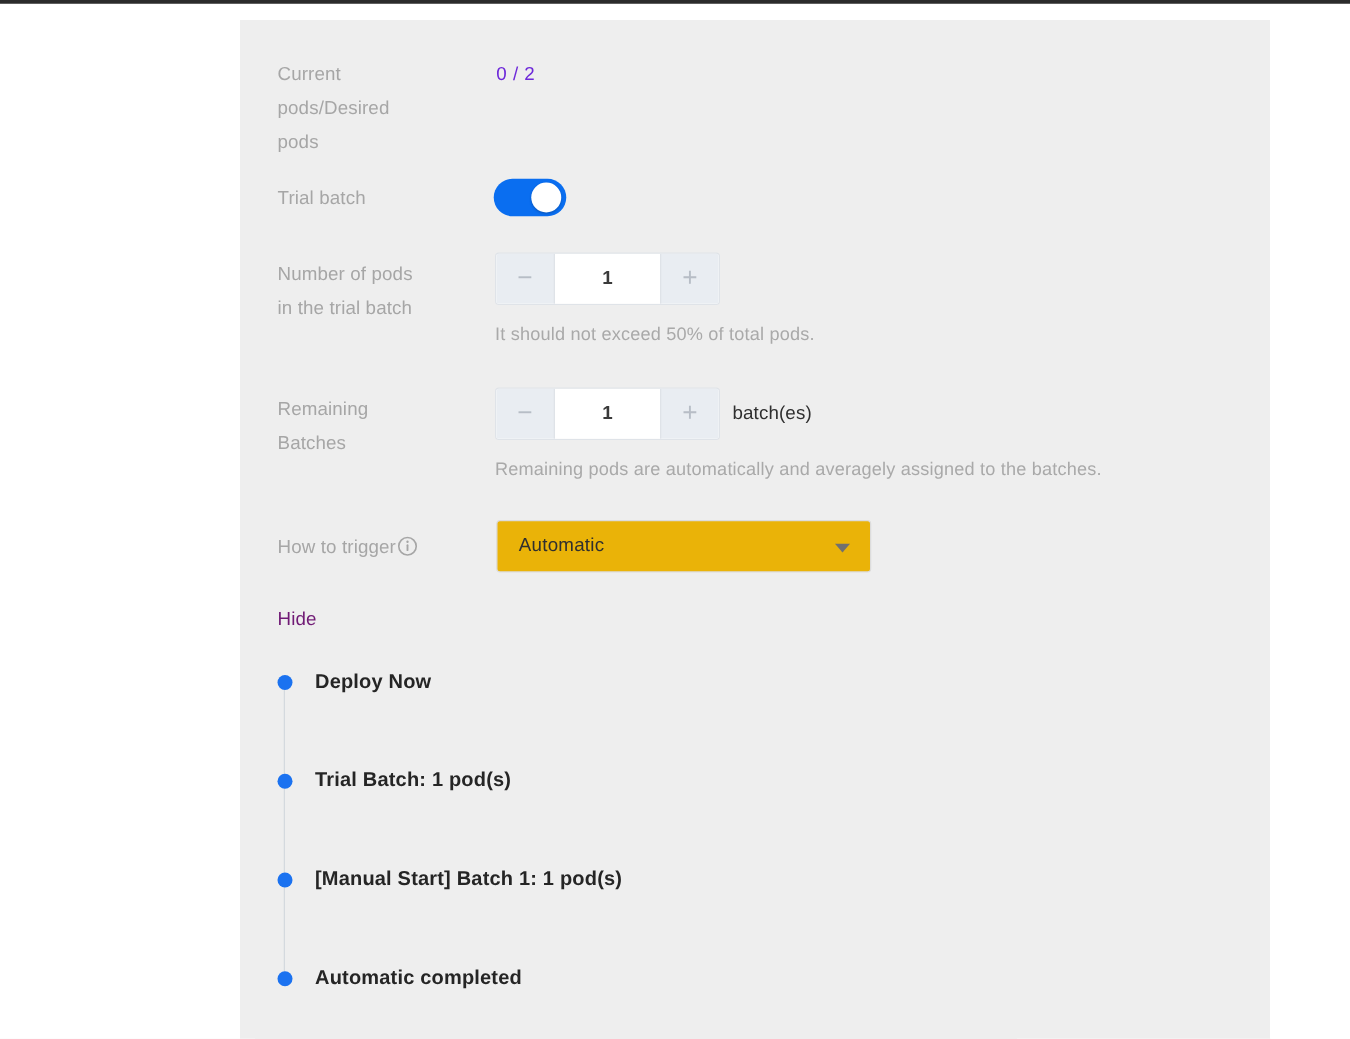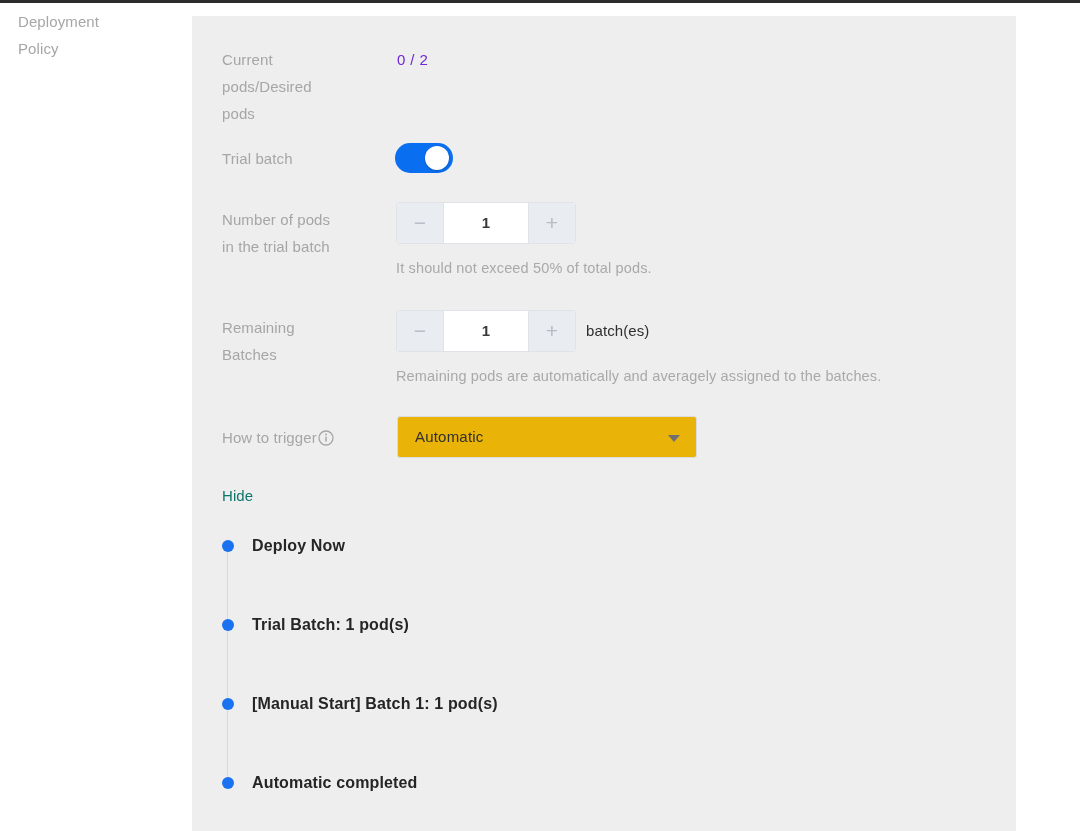--- a/index.html
+++ b/index.html
@@ -172,21 +172,21 @@
     width: 0;
     height: 0;
     border-left: 6px solid transparent;
     border-right: 6px solid transparent;
     border-top: 7px solid #707070;
   }
   
   .hide-link {
     position: absolute;
     font-size: 15px;
-    color: #0f766e;
+    color: #701a75;
     letter-spacing: 0.1px;
     cursor: pointer;
   }
   
   .timeline {
     position: absolute;
     left: 30px;
     top: 510px;
     width: 800px;
   }
@@ -224,21 +224,20 @@
     letter-spacing: 0.15px;
   }
 </style>
 </head>
 <body>
 
 <div id="root">
 
   <div class="top-crop-strip"></div>
 
-  <div class="section-label">Deployment<br>Policy</div>
 
   <div class="panel">
 
     <div class="row" style="top:30px;">
       <div class="field-label">Current<br>pods/Desired<br>pods</div>
       <div class="value-text" style="left:205px; top:0;">0 / 2</div>
     </div>
 
     <div class="row" style="top:127px;">
       <div class="field-label" style="top:2px;">Trial batch</div>

